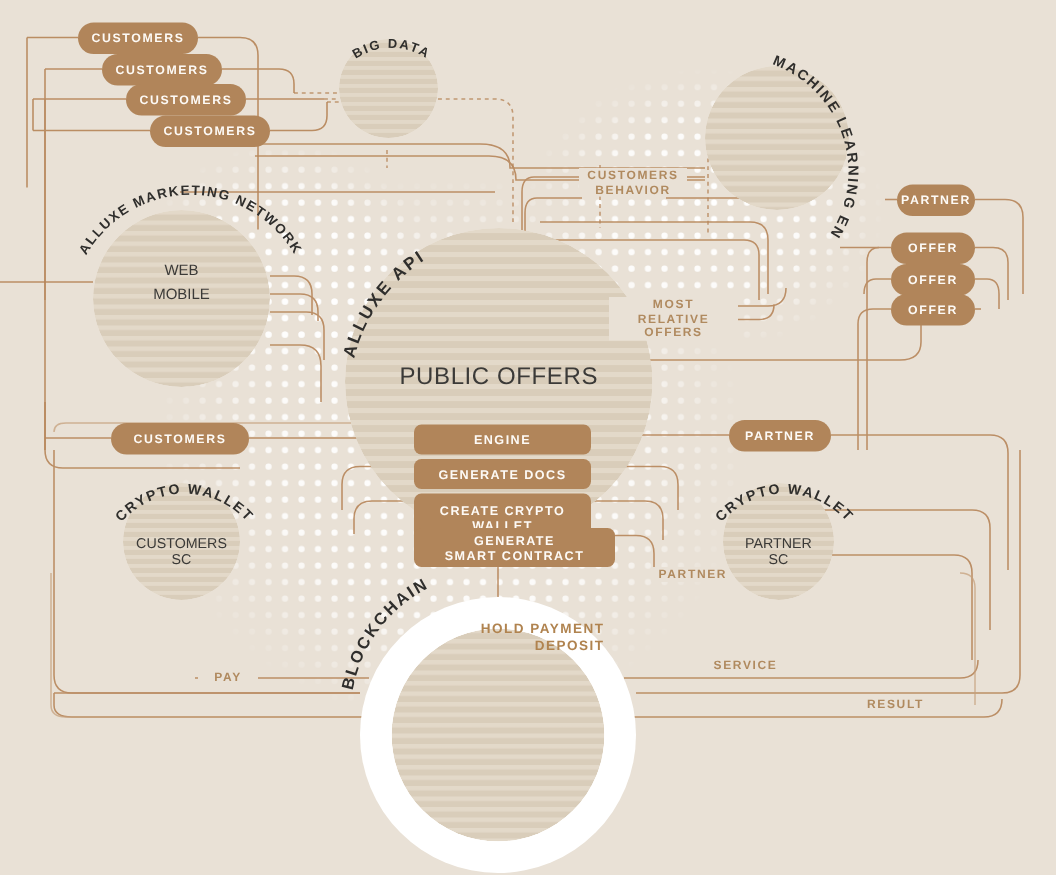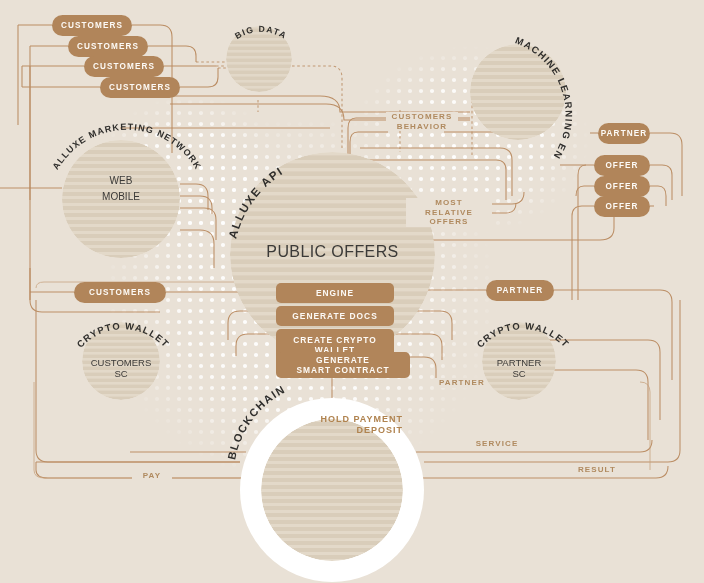--- a/index.html
+++ b/index.html
@@ -410,18 +410,18 @@
     </svg>
   </div>
   <div class="sphlabel" style="left:261px;top:414px;width:142px;font-size:9px;font-weight:bold;letter-spacing:1px;
               line-height:11px;color:#b0834f;white-space:pre-line;text-align:right;">HOLD PAYMENT
 DEPOSIT</div>
 
   <div class="linelabel" style="left:386px;top:112px;width:62px;">CUSTOMERS
 BEHAVIOR</div>
   <div class="linelabel" style="left:406px;top:198px;width:76px;">MOST RELATIVE
 OFFERS</div>
-  <div class="linelabel" style="left:132px;top:471px;width:30px;">PAY</div>
+  <div class="linelabel" style="left:132px;top:447px;width:30px;">PAY</div>
   <div class="linelabel" style="left:434px;top:378px;width:42px;">PARTNER</div>
   <div class="linelabel" style="left:468px;top:439px;width:48px;">SERVICE</div>
   <div class="linelabel" style="left:568px;top:465px;width:48px;">RESULT</div>
 
 </div>
 
 </body></html>

